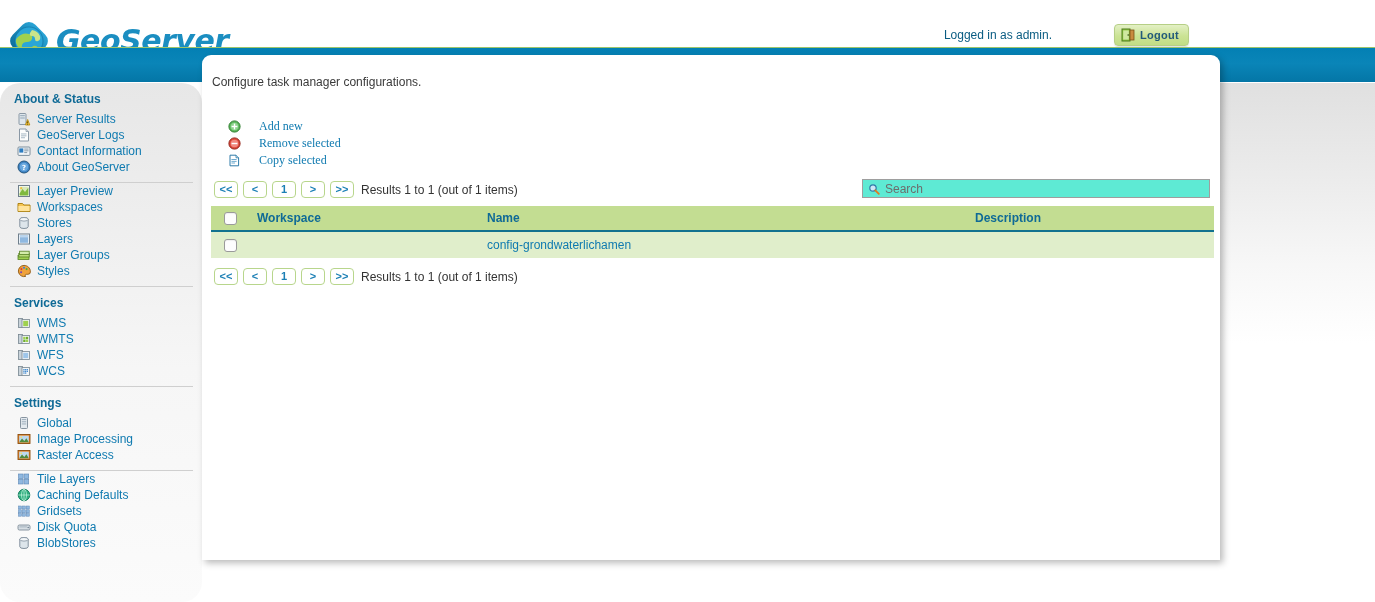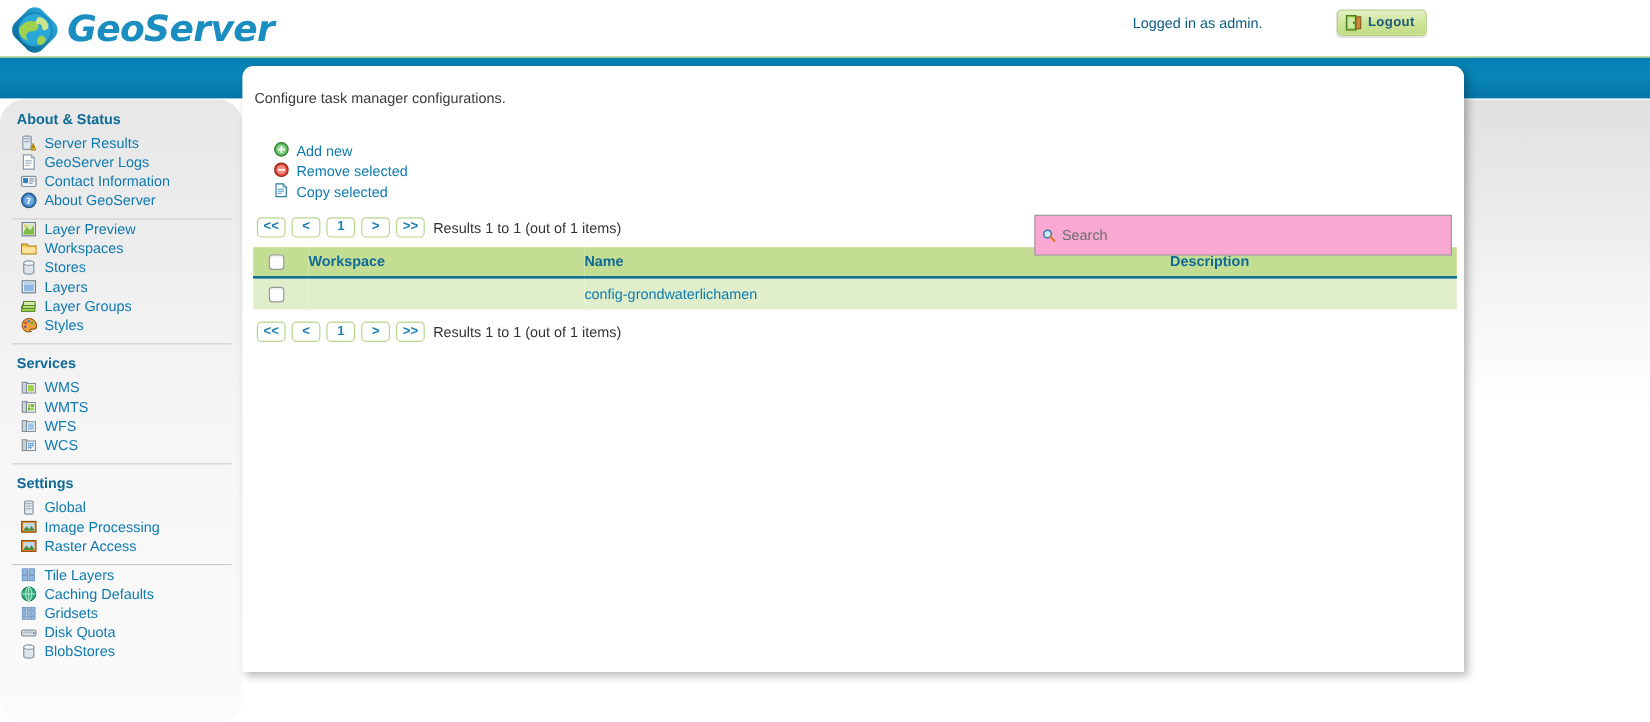--- a/index.html
+++ b/index.html
@@ -11,21 +11,21 @@
     font-family: "Liberation Sans", sans-serif;
     font-size: 12px;
     color: #444;
   }
 
   
   #page { position: relative; width: 1375px; height: 602px; background:#fff; }
 
   
   #header {
-    position: absolute; left:0; top:0; width:1223px; height:47px;
+    position: absolute; left:0; top:16px; width:1223px; height:47px;
     background:#ffffff;
   }
   #logo-wrap {
     position:absolute; left:8px; top:4px;
     display:flex; align-items:center; gap:6px;
   }
   #logo-icon { width:42px; height:42px; display:block; }
   #logo-text {
     font-family:"DejaVu Sans", sans-serif;
     font-size:30px; font-weight:bold; font-style:italic;
@@ -105,22 +105,22 @@
     margin:0 0 0 0; line-height:30px;
     font-family:"Liberation Sans", sans-serif;
   }
   #page-subtitle {
     font-size:12px; color:#3a3a3a; margin:4px 0 0 1px;
   }
 
   
   #actions { margin:29px 0 0 17px; }
   .action-link {
-    display:flex; align-items:flex-start; gap:6px;
-    height:16px; margin-bottom:0px; cursor:pointer;
+    display:flex; align-items:center; gap:18px;
+    height:16px; margin-bottom:0px; cursor:pointer;font-family:Liberation Serif, serif;
   }
   .action-link + .action-link { margin-top:1px; }
   .action-label { font-size:12px; color:#0f7ab0; line-height:16px; }
   .act-ico { width:13px; height:13px; display:block; flex:0 0 13px; }
 
   
   .pager-row {
     display:flex; align-items:center; gap:0px;
     margin-top:13px; padding-left:3px; position:relative;
   }
@@ -133,22 +133,22 @@
     cursor:pointer; line-height:15px;
   }
   .pager-btn.num { color:#1b7fb5; }
   .pager-text {
     font-size:12px; color:#333; margin-left:2px; white-space:nowrap;
   }
 
   
   #search-wrap {
     position:absolute; right:0px; top:-2px;
-    width:348px; height:34px;
-    border:1px solid #9e9e9e; background:#f9a8d4;
+    width:348px; height:19px;
+    border:1px solid #9e9e9e; background:#5eead4;
     display:flex; align-items:center; padding-left:5px; gap:5px;
   }
   #search-input {
     border:0; outline:0; background:transparent;
     font-family:"Liberation Sans", sans-serif; font-size:12px;
     color:#555; width:300px; padding:0;
   }
   #search-input::placeholder { color:#6d6d6d; }
   .mag-icon { width:12px; height:12px; display:block; flex:0 0 12px; }
 

